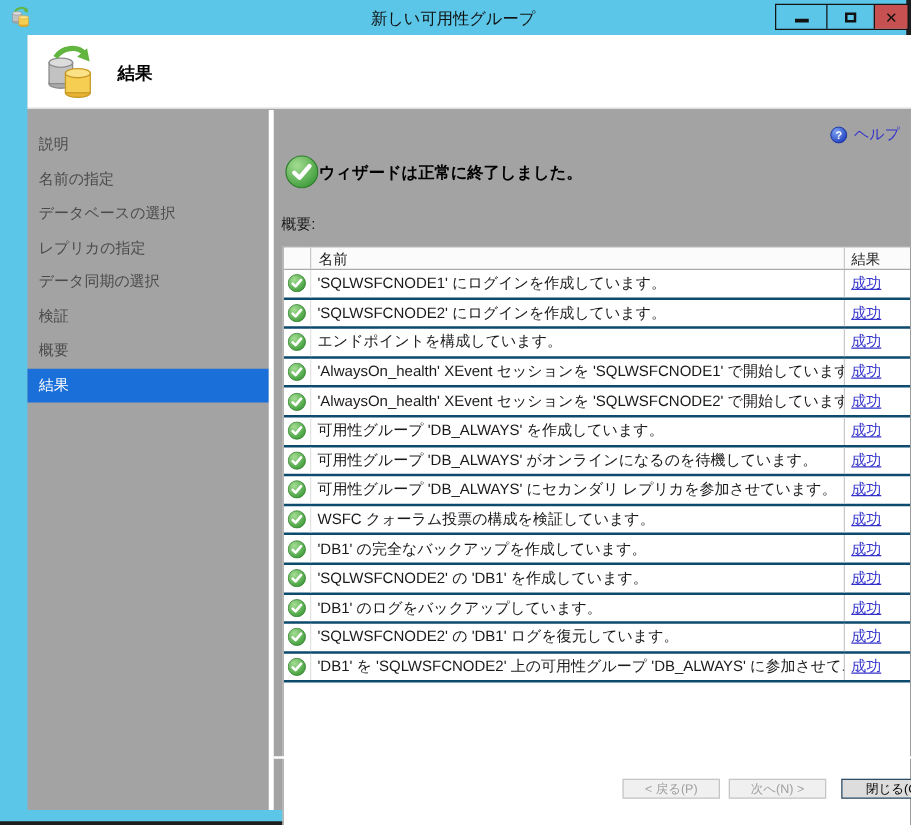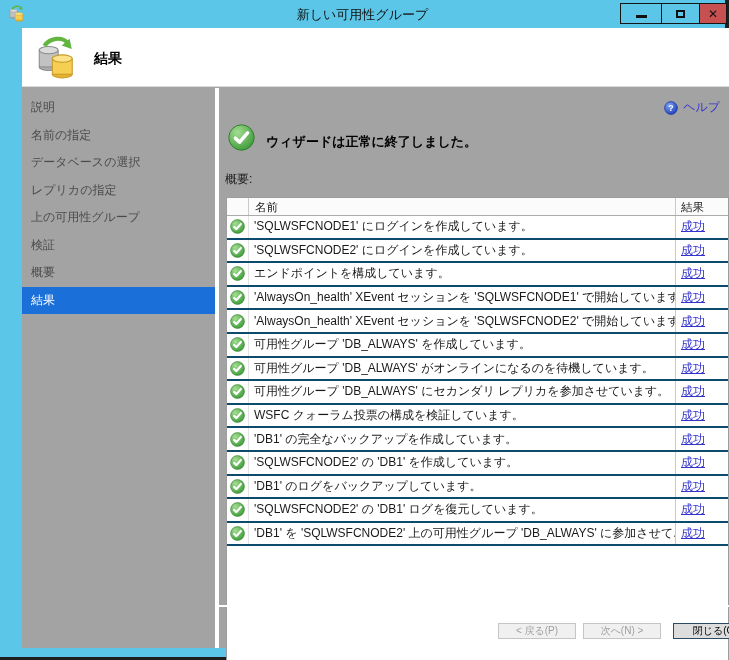--- a/index.html
+++ b/index.html
@@ -20,32 +20,32 @@
   .glyph-max { width:9px; height:8px; border:2px solid #111; background:transparent; }
   .glyph-close { font-size:12px; font-weight:bold; color:#111; line-height:1; }
 
   
   .client { position:absolute; left:22px; top:28px; width:710px; height:620px; background:#a3a3a3; }
 
   .header-band { position:absolute; left:0; top:0; width:710px; height:59px; background:#FFFFFF; border-bottom:1px solid #DCDCDC; }
   .header-icon { position:absolute; left:12px; top:7px; width:44px; height:45px; }
   .header-title { position:absolute; left:72px; top:22px; font-size:14px; font-weight:bold; color:#000; }
 
-  .sidebar { position:absolute; left:0; top:60px; width:193px; bottom:0; padding-top:6px; }
+  .sidebar { position:absolute; left:0; top:60px; width:193px; bottom:0; padding-top:14px; }
   .sidebar-item { height:27.5px; display:flex; align-items:center; padding-left:9px; font-size:12px; color:#4B4B4B; cursor:default; }
   .sidebar-item.selected { background:#1B6FD8; color:#FFFFFF; }
 
   .v-divider { position:absolute; left:193px; top:60px; width:4px; bottom:0; background:#FFFFFF; }
 
   .content { position:absolute; left:197px; top:60px; width:513px; bottom:0; }
 
   .help-link { position:absolute; top:11px; right:12px; display:flex; align-items:center; gap:5px; font-size:12px; color:#3333CC; cursor:pointer; }
   .help-icon { width:14px; height:14px; }
 
-  .success-banner { position:absolute; top:36px; left:9px; display:flex; align-items:flex-end; gap:11px; }
+  .success-banner { position:absolute; top:36px; left:9px; display:flex; align-items:center; }
   .big-check { width:27px; height:27px; }
   .success-text { font-size:13px; font-weight:bold; color:#000; }
 
   .summary-label { position:absolute; top:83px; left:6px; font-size:12px; color:#1a1a1a; }
 
   .results-table { position:absolute; top:109px; left:7px; width:503px; height:504px; background:#FFFFFF; border:1px solid #9D9D9D; overflow:hidden; }
   .thead { display:flex; height:18px; background:#FBFBFB; border-bottom:1px solid #ABABAB; font-size:11.5px; color:#1a1a1a; }
   .thead .col-icon { width:22px; border-right:1px solid #C9C9C9; }
   .thead .col-name { flex:1; padding:2px 0 0 6px; border-right:1px solid #C9C9C9; }
   .thead .col-result { width:52px; padding:2px 0 0 5px; }
@@ -129,21 +129,21 @@
         <div class="sidebar-item">
     <span>名前の指定</span>
   </div>
         <div class="sidebar-item">
     <span>データベースの選択</span>
   </div>
         <div class="sidebar-item">
     <span>レプリカの指定</span>
   </div>
         <div class="sidebar-item">
-    <span>上の可用性グループ</span>
+    <span>データ同期の選択</span>
   </div>
         <div class="sidebar-item">
     <span>検証</span>
   </div>
         <div class="sidebar-item">
     <span>概要</span>
   </div>
         <div class="sidebar-item selected">
     <span>結果</span>
   </div>

